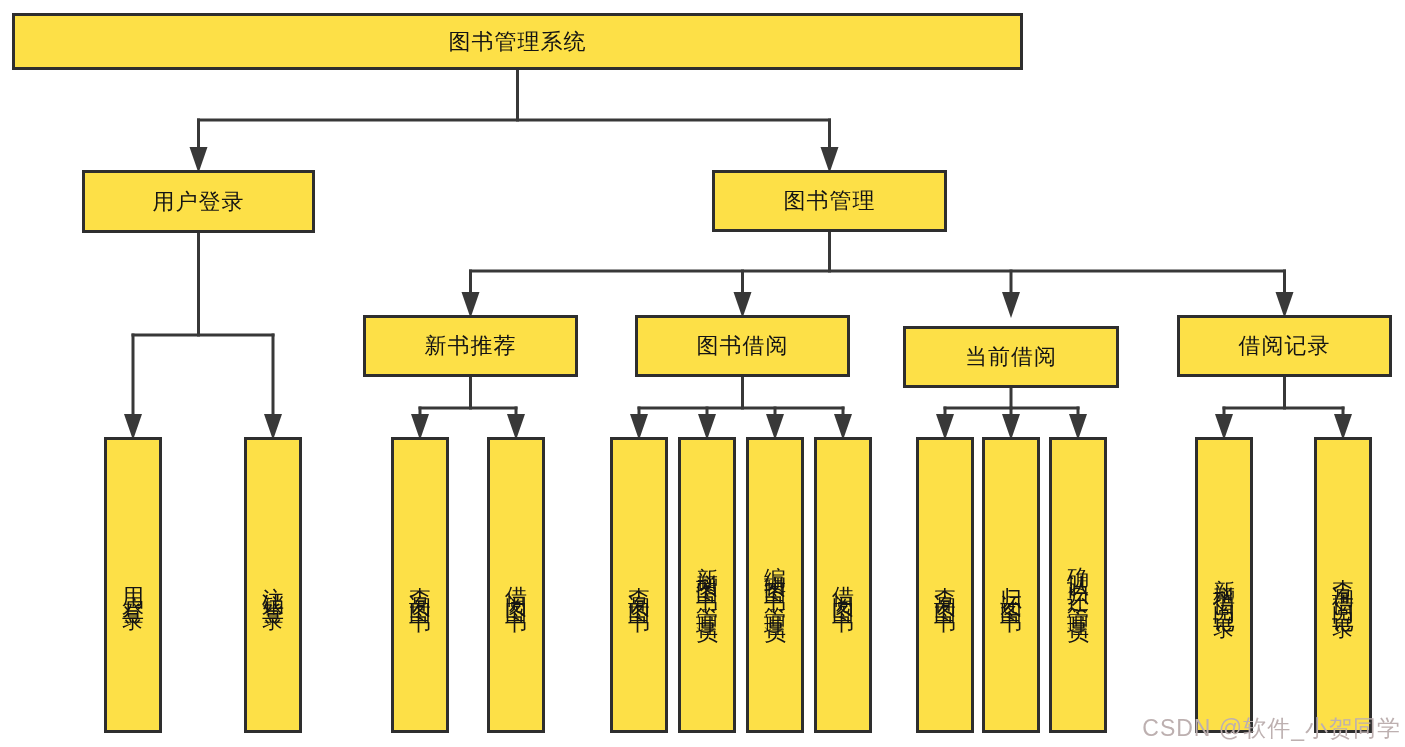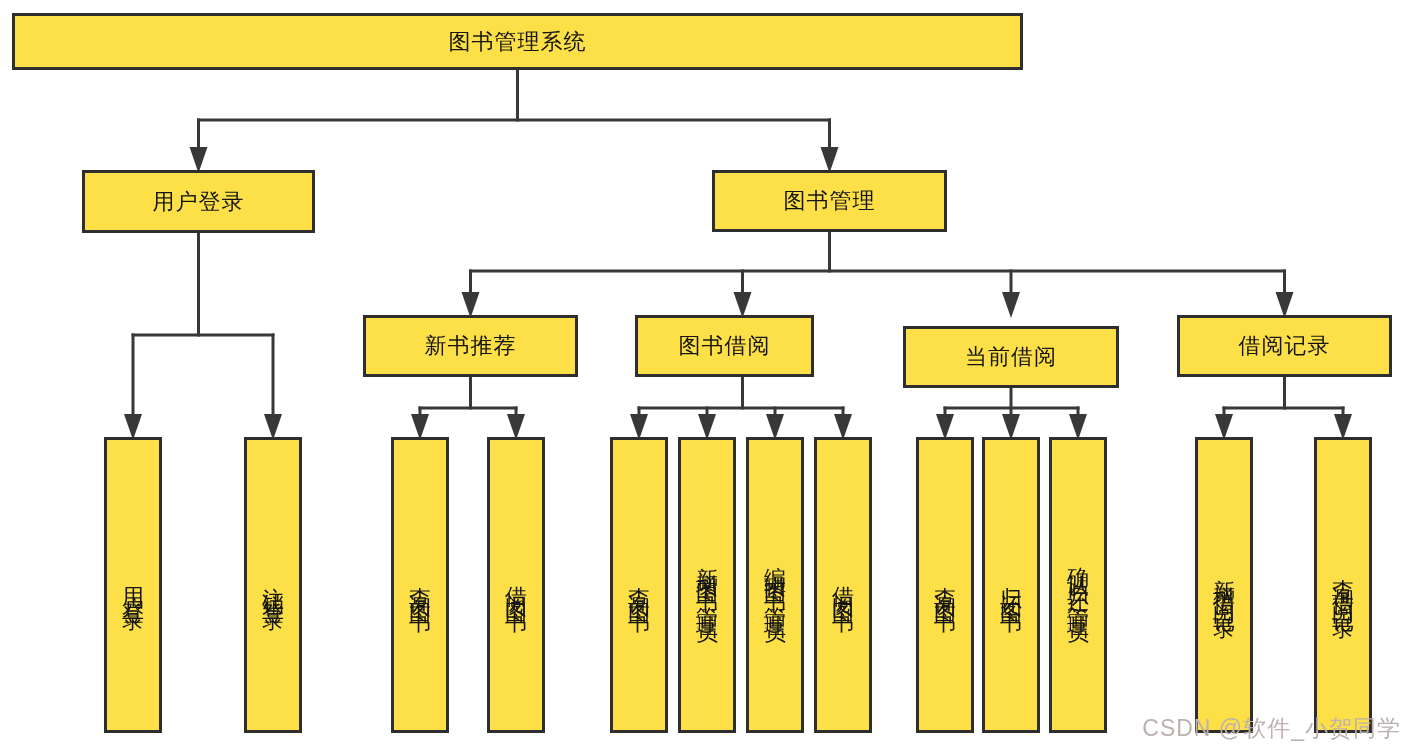--- a/index.html
+++ b/index.html
@@ -129,21 +129,21 @@
     </div>
     <div class="node horizontal" style="left: 363px; top: 315px; width: 215px; height: 62px; border-color: rgb(46, 46, 46); color: rgb(20, 20, 20);">
       <span class="lbl">新书推荐</span>
     </div>
     <div class="node vertical" style="left: 391px; top: 437px; width: 58px; height: 296px; border-color: rgb(46, 46, 46); color: rgb(20, 20, 20);">
       <span class="lbl">查询图书</span>
     </div>
     <div class="node vertical" style="left: 487px; top: 437px; width: 58px; height: 296px; border-color: rgb(46, 46, 46); color: rgb(20, 20, 20);">
       <span class="lbl">借阅图书</span>
     </div>
-    <div class="node horizontal" style="left: 635px; top: 315px; width: 179px; height: 62px; border-color: rgb(46, 46, 46); color: rgb(20, 20, 20);">
+    <div class="node horizontal" style="left: 635px; top: 315px; width: 215px; height: 62px; border-color: rgb(46, 46, 46); color: rgb(20, 20, 20);">
       <span class="lbl">图书借阅</span>
     </div>
     <div class="node vertical" style="left: 610px; top: 437px; width: 58px; height: 296px; border-color: rgb(46, 46, 46); color: rgb(20, 20, 20);">
       <span class="lbl">查询图书</span>
     </div>
     <div class="node vertical" style="left: 678px; top: 437px; width: 58px; height: 296px; border-color: rgb(46, 46, 46); color: rgb(20, 20, 20);">
       <span class="lbl">新增图书（管理员）</span>
     </div>
     <div class="node vertical" style="left: 746px; top: 437px; width: 58px; height: 296px; border-color: rgb(46, 46, 46); color: rgb(20, 20, 20);">
       <span class="lbl">编辑图书（管理员）</span>

